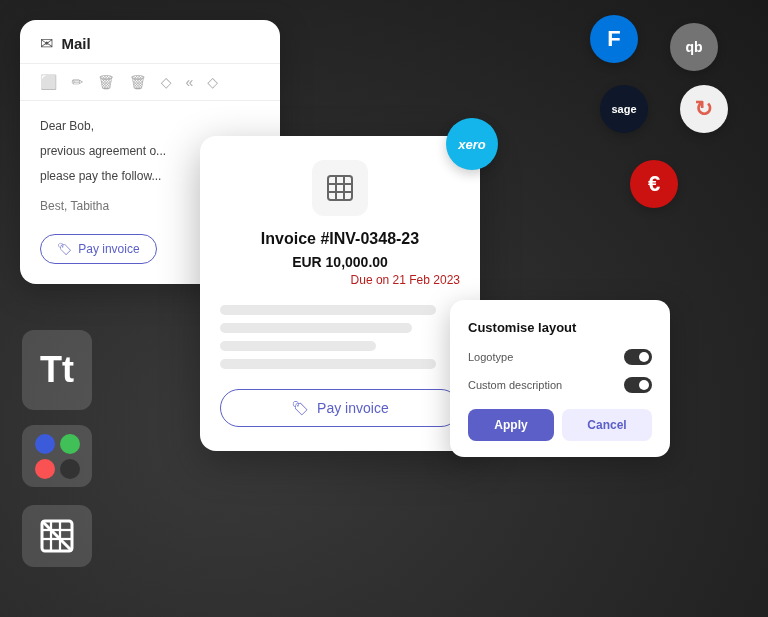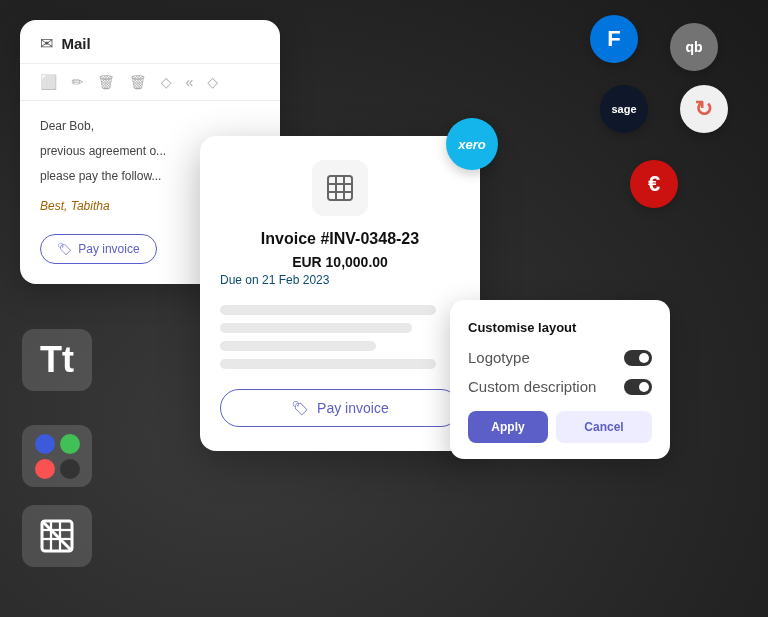--- a/index.html
+++ b/index.html
@@ -59,24 +59,23 @@
       padding: 16px 20px 20px;
     }
     .mail-body p {
       font-size: 12px;
       color: #444;
       line-height: 1.6;
       margin-bottom: 6px;
     }
     .mail-body .signature {
       font-size: 12px;
-      color: #a16207;
+      color: #737373;
       margin-top: 10px;
       margin-bottom: 18px;
-      font-style: italic;
     }
     .pay-invoice-btn {
       display: inline-flex;
       align-items: center;
       gap: 6px;
       border: 1.5px solid #5b5fc7;
       border-radius: 20px;
       padding: 7px 16px;
       font-size: 12px;
       font-weight: 500;
@@ -121,23 +120,23 @@
       margin-bottom: 6px;
     }
     .invoice-amount {
       text-align: center;
       font-size: 14px;
       font-weight: 600;
       color: #111;
       margin-bottom: 3px;
     }
     .invoice-due {
-      text-align: left;
-      font-size: 12px;
-      color: #0c4a6e;
+      text-align: right;
+      font-size: 12px;
+      color: #b91c1c;
       margin-bottom: 18px;
     }
     .invoice-lines {
       margin-bottom: 20px;
     }
     .invoice-line {
       height: 10px;
       background: #e8e8e8;
       border-radius: 5px;
       margin-bottom: 8px;
@@ -195,21 +194,21 @@
       color: #111;
       margin-bottom: 14px;
     }
     .customise-row {
       display: flex;
       align-items: center;
       justify-content: space-between;
       margin-bottom: 12px;
     }
     .customise-label {
-      font-size: 15px;
+      font-size: 11px;
       color: #555;
     }
     .toggle {
       width: 28px;
       height: 16px;
       background: #333;
       border-radius: 8px;
       position: relative;
       flex-shrink: 0;
     }
@@ -238,21 +237,21 @@
       font-size: 12px;
       font-weight: 600;
       cursor: pointer;
     }
     .btn-cancel {
       flex: 1;
       background: #ededff;
       color: #5b5fc7;
       border: none;
       border-radius: 8px;
-      padding: 9px 8px;
+      padding: 9px 2px;
       font-size: 12px;
       font-weight: 600;
       cursor: pointer;
     }
 
     
     .integrations {
       position: absolute;
       top: 15px;
       right: 20px;
@@ -283,25 +282,25 @@
     }
     .int-sage {
       background: #00d639;
       top: 70px;
       right: 100px;
     }
     .font-icon-box {
       background: rgba(255,255,255,0.15);
       border-radius: 12px;
       width: 70px;
-      height: 62px;
-      display: flex;
-      align-items: center;
-      justify-content: center;
-      margin-bottom: 26px;
+      height: 80px;
+      display: flex;
+      align-items: center;
+      justify-content: center;
+      margin-bottom: 7px;
     }
     .font-icon-text {
       font-size: 36px;
       font-weight: 700;
       color: #fff;
     }
     .color-dots-box {
       background: rgba(255,255,255,0.15);
       border-radius: 12px;
       width: 70px;

